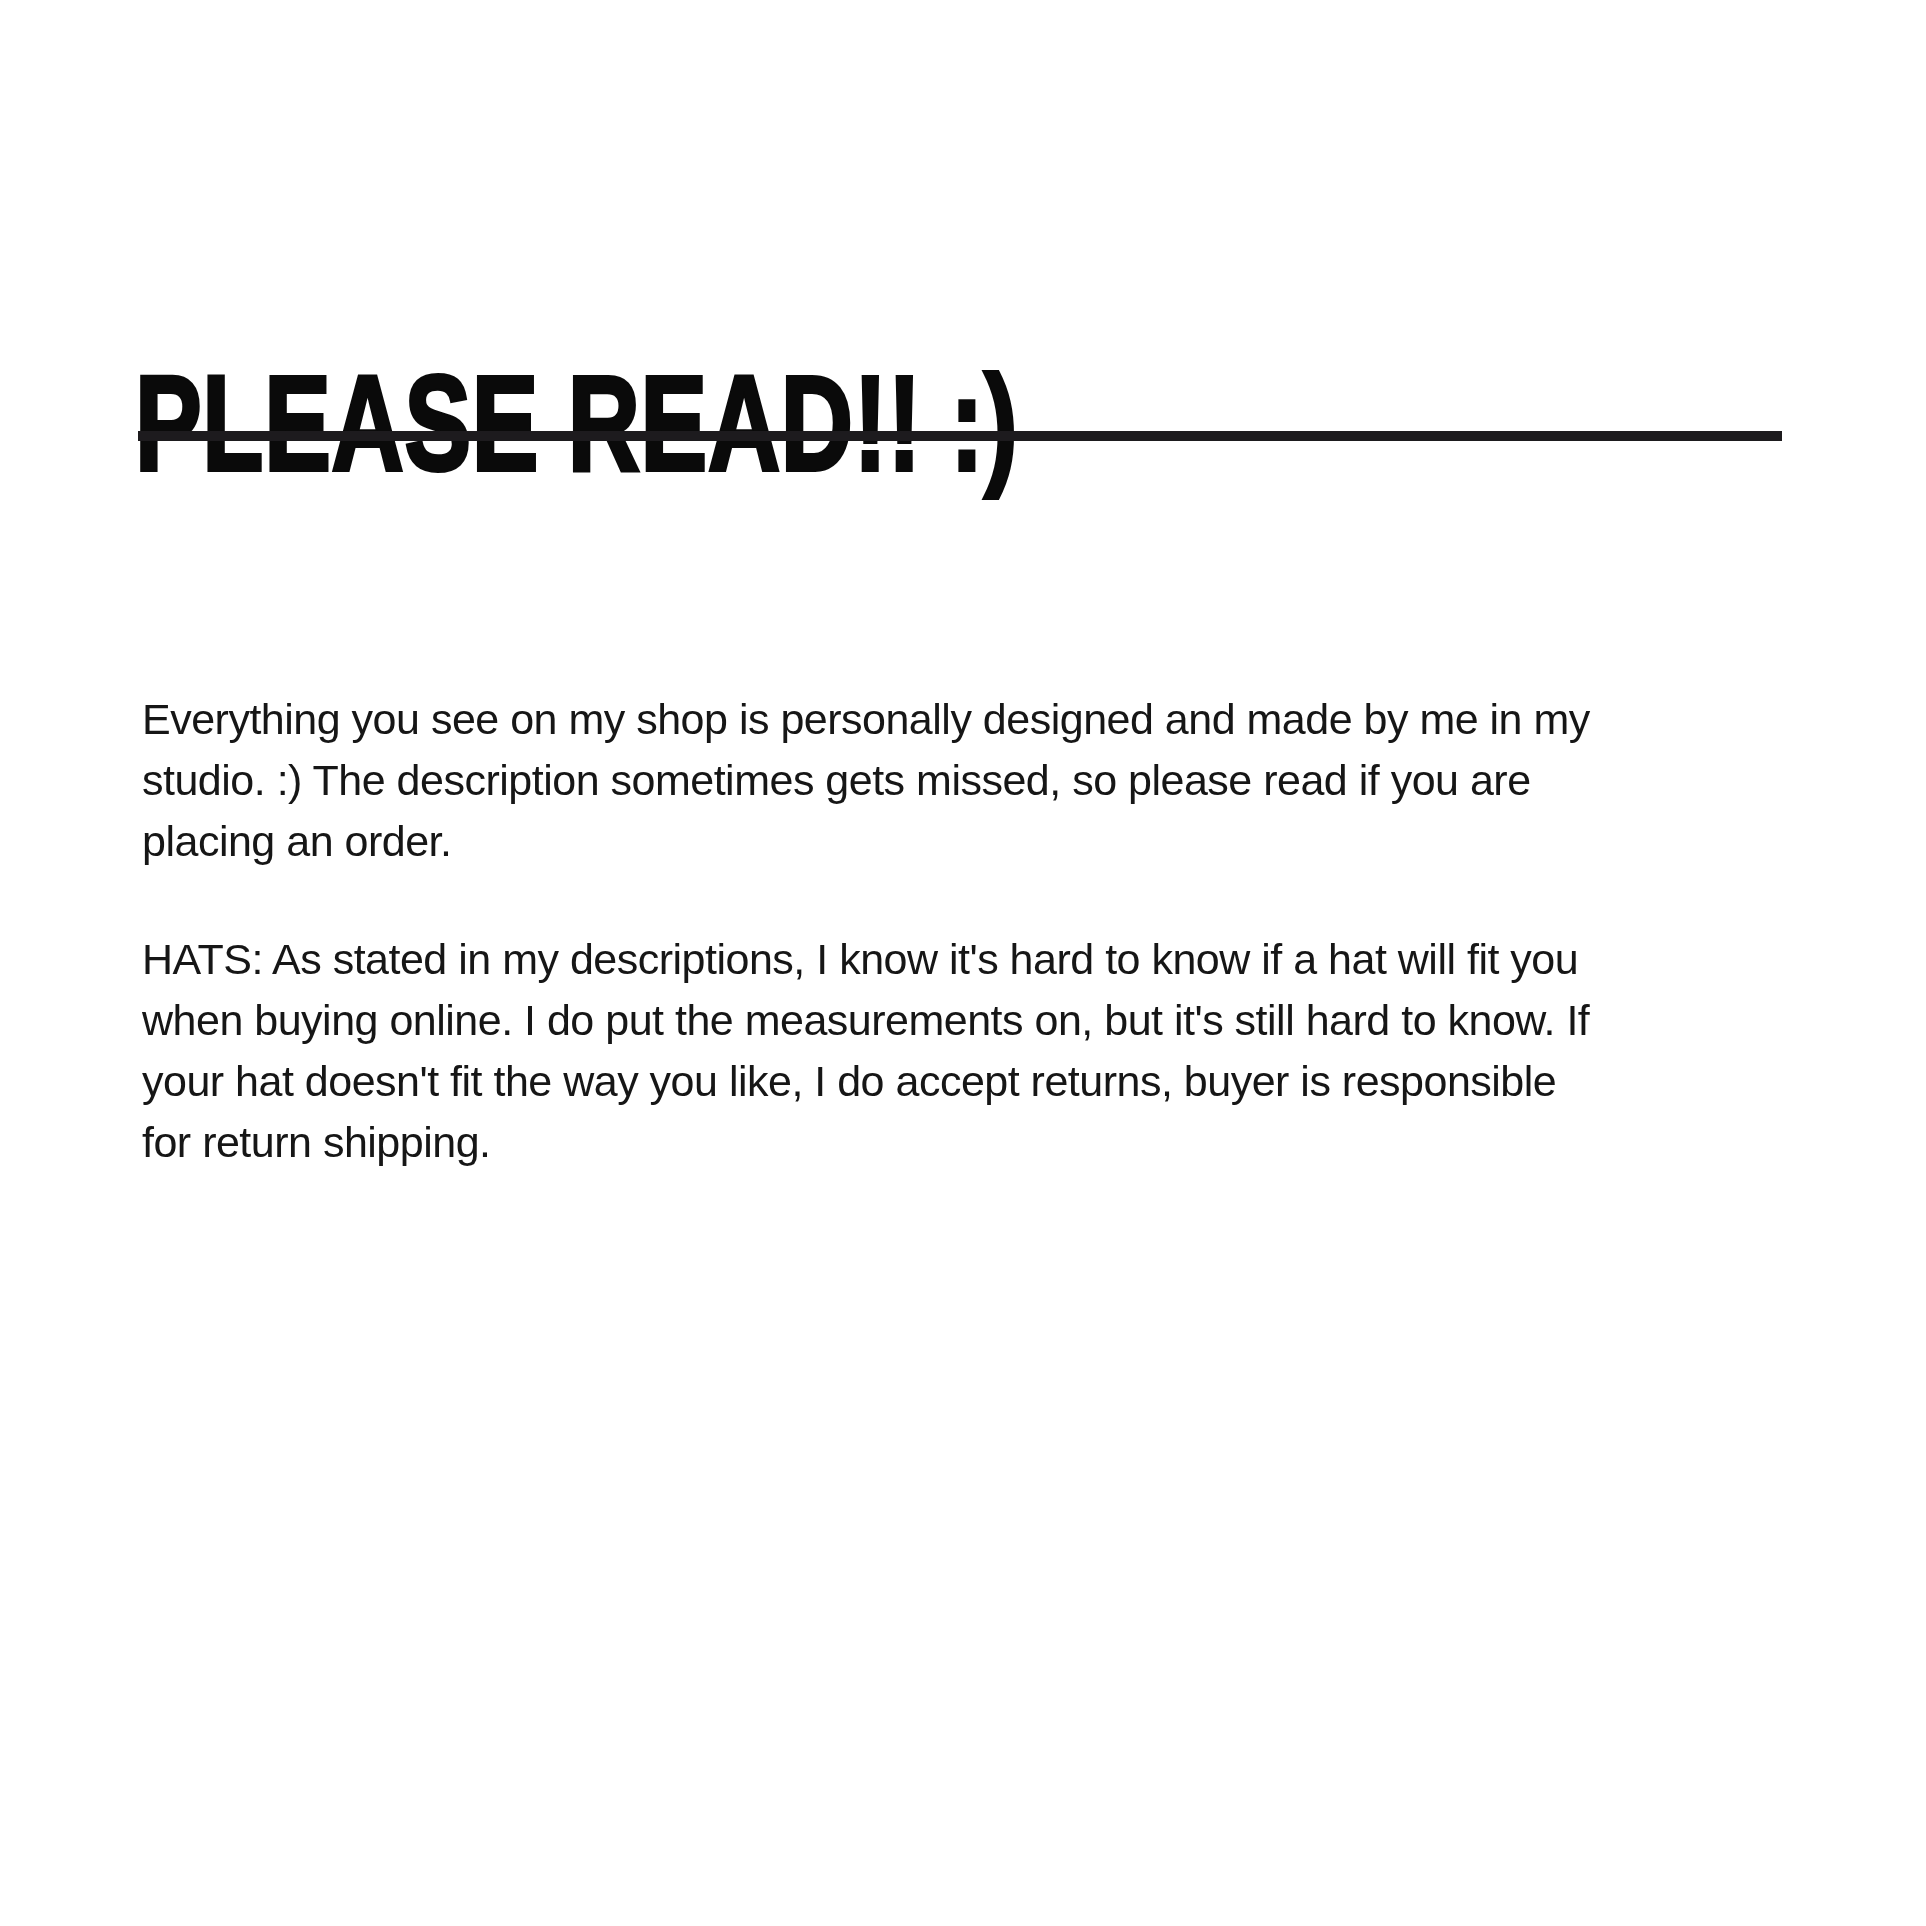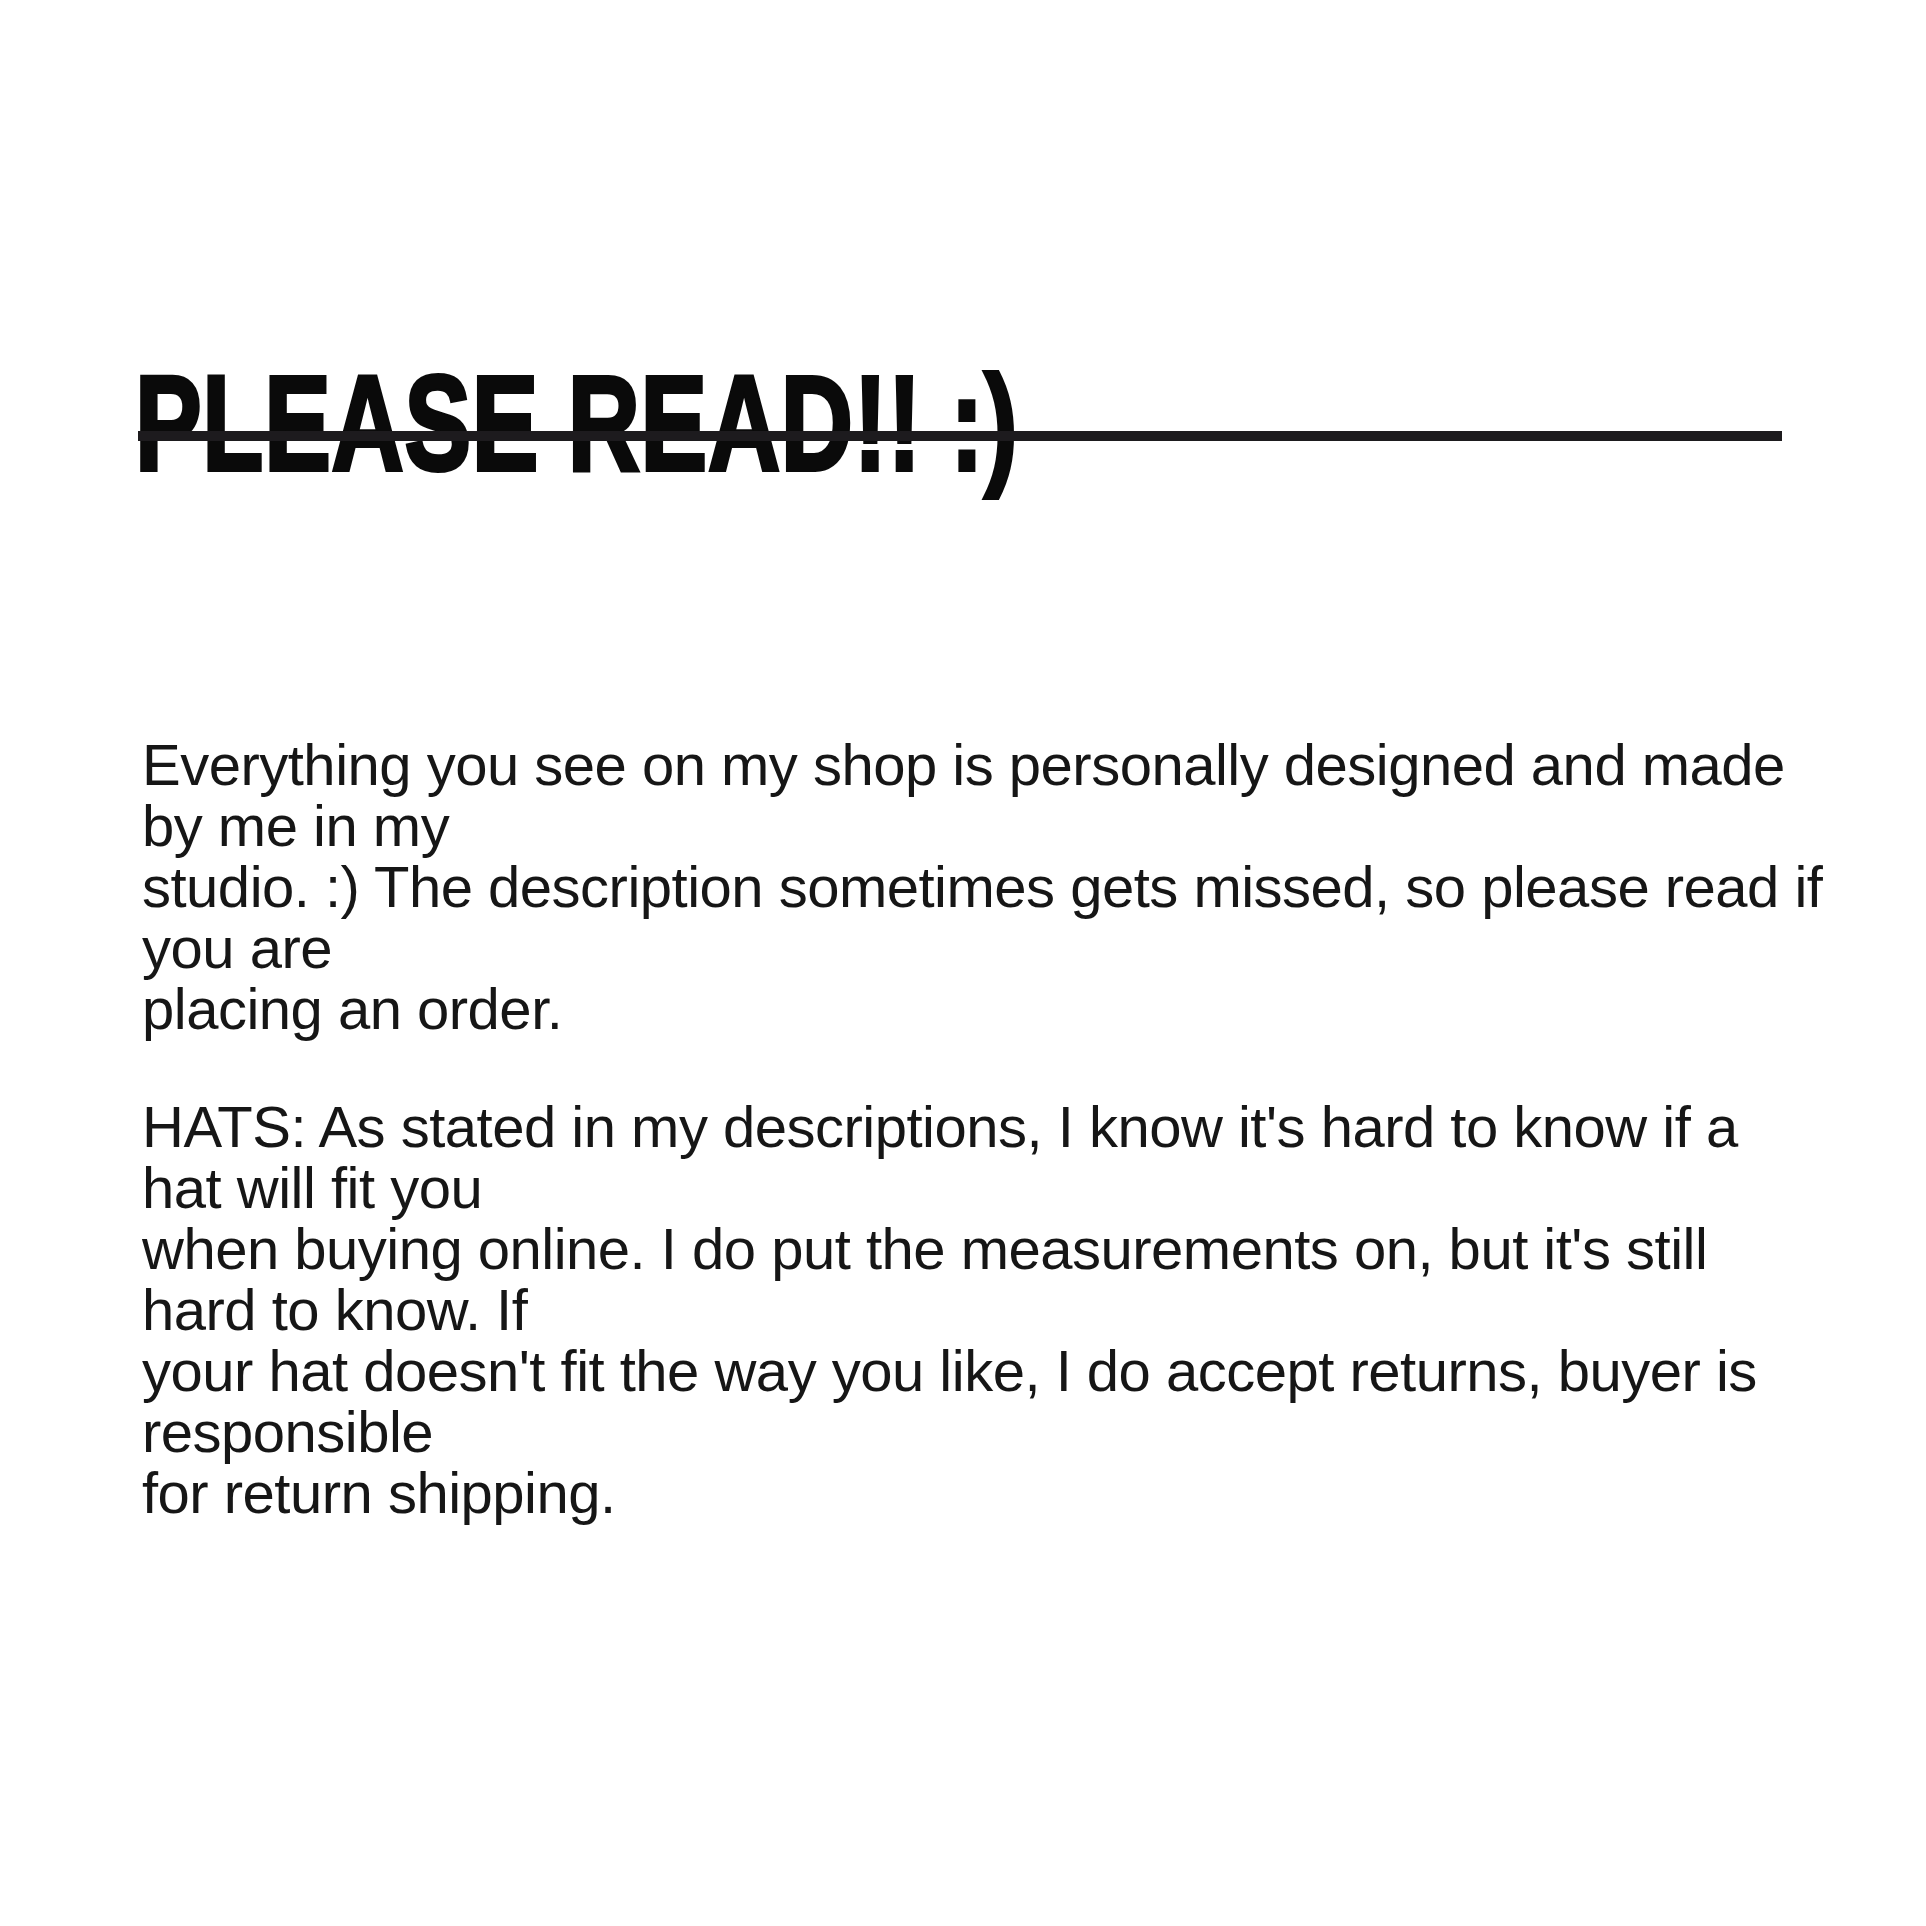--- a/index.html
+++ b/index.html
@@ -37,23 +37,23 @@
   .rule {
     position: absolute;
     left: 138px;
     top: 393px;
     width: 1644px;
     height: 10px;
   }
   .body-copy {
     position: absolute;
     left: 142px;
-    top: 696px;
+    top: 651px;
     width: 1683px;
-    font-size: 58px;
+    font-size: 43px;
     line-height: 61px;
     letter-spacing: -0.5px;
   }
   .body-copy p {
     margin: 0 0 57px 0;
     white-space: pre-line;
   }
   .body-copy p:last-child {
     margin-bottom: 0;
   }

